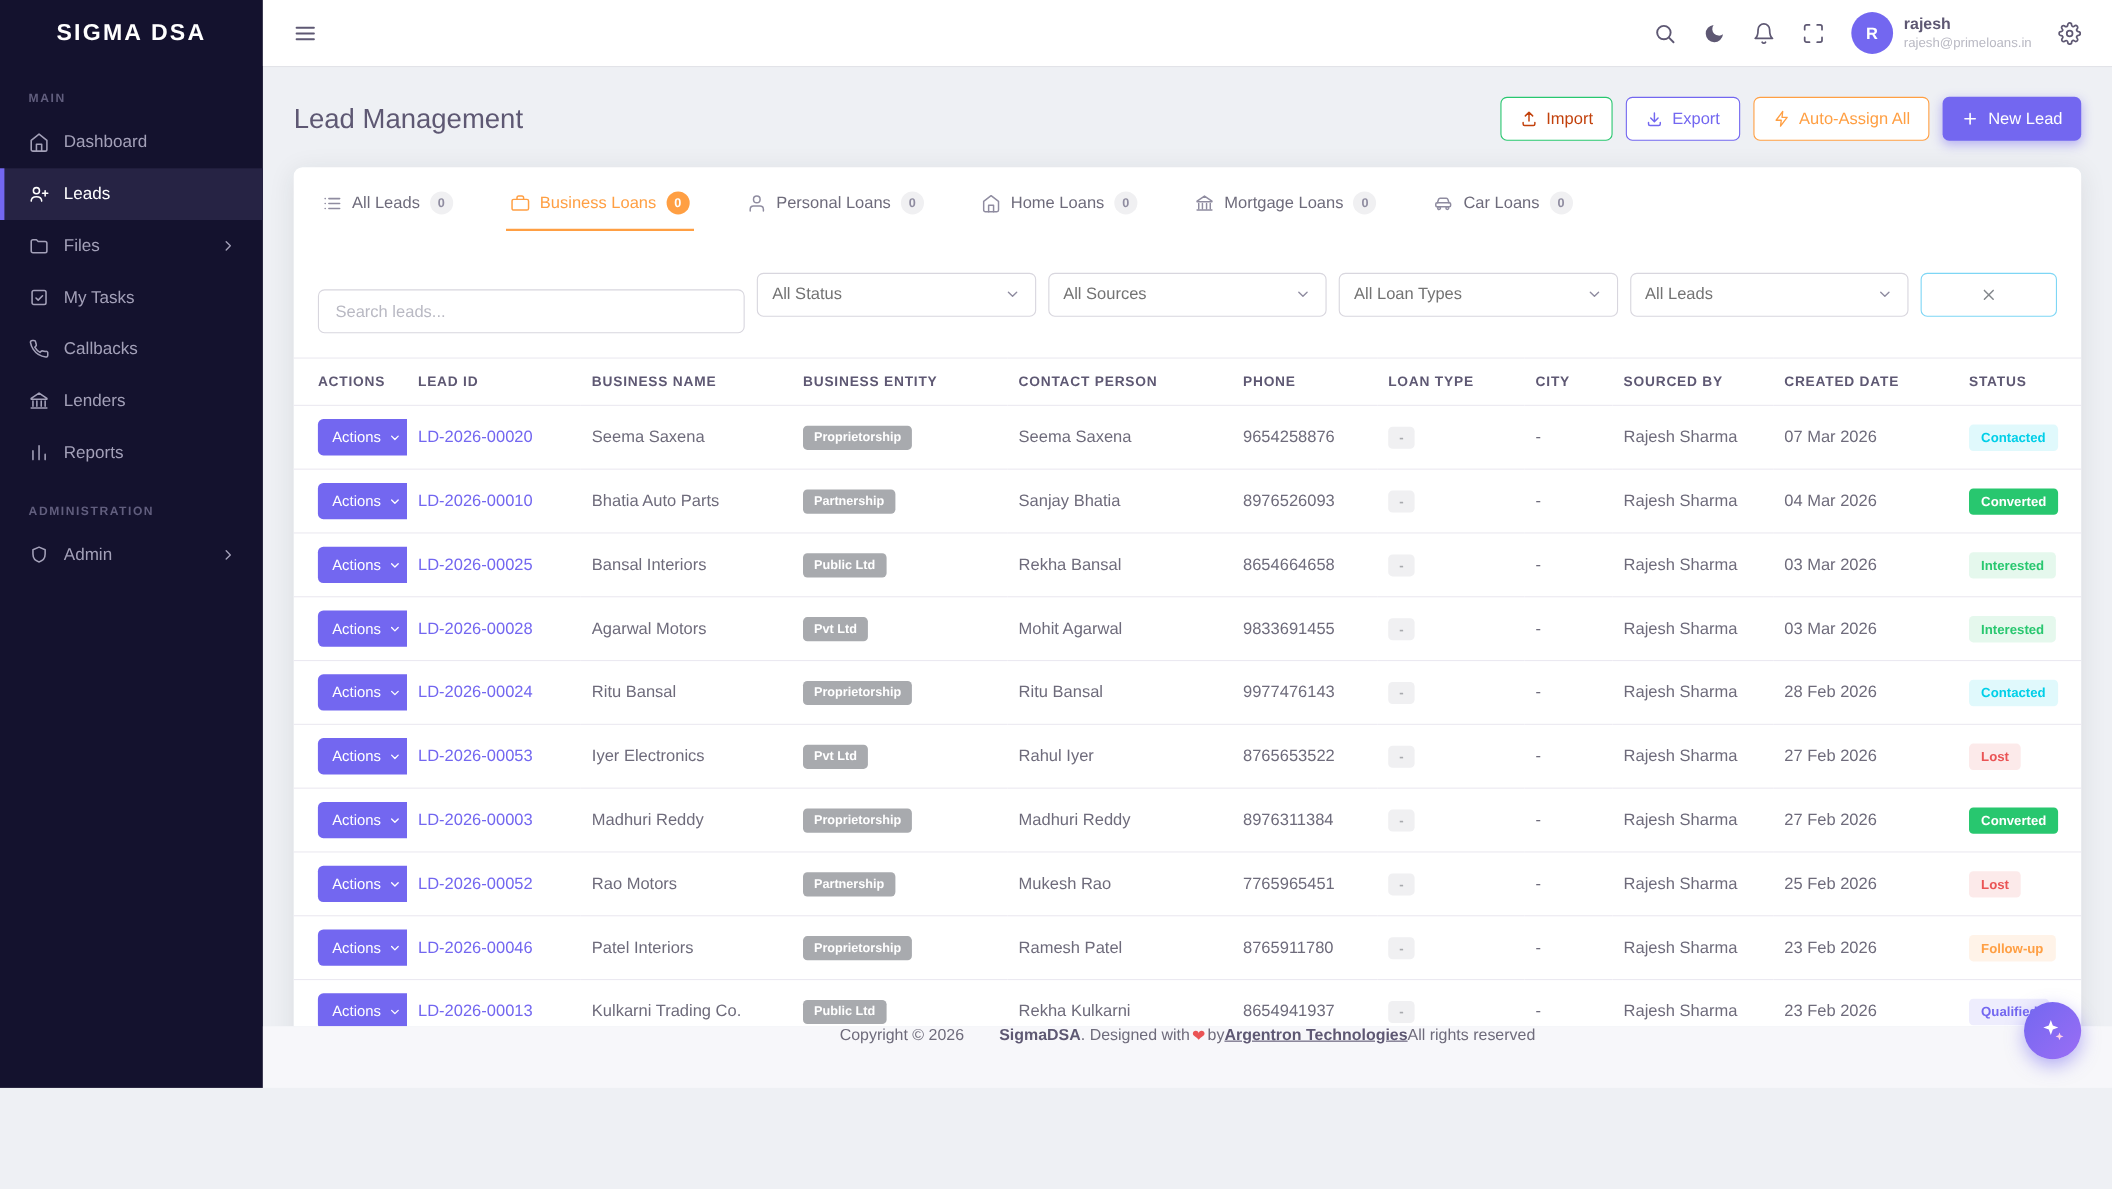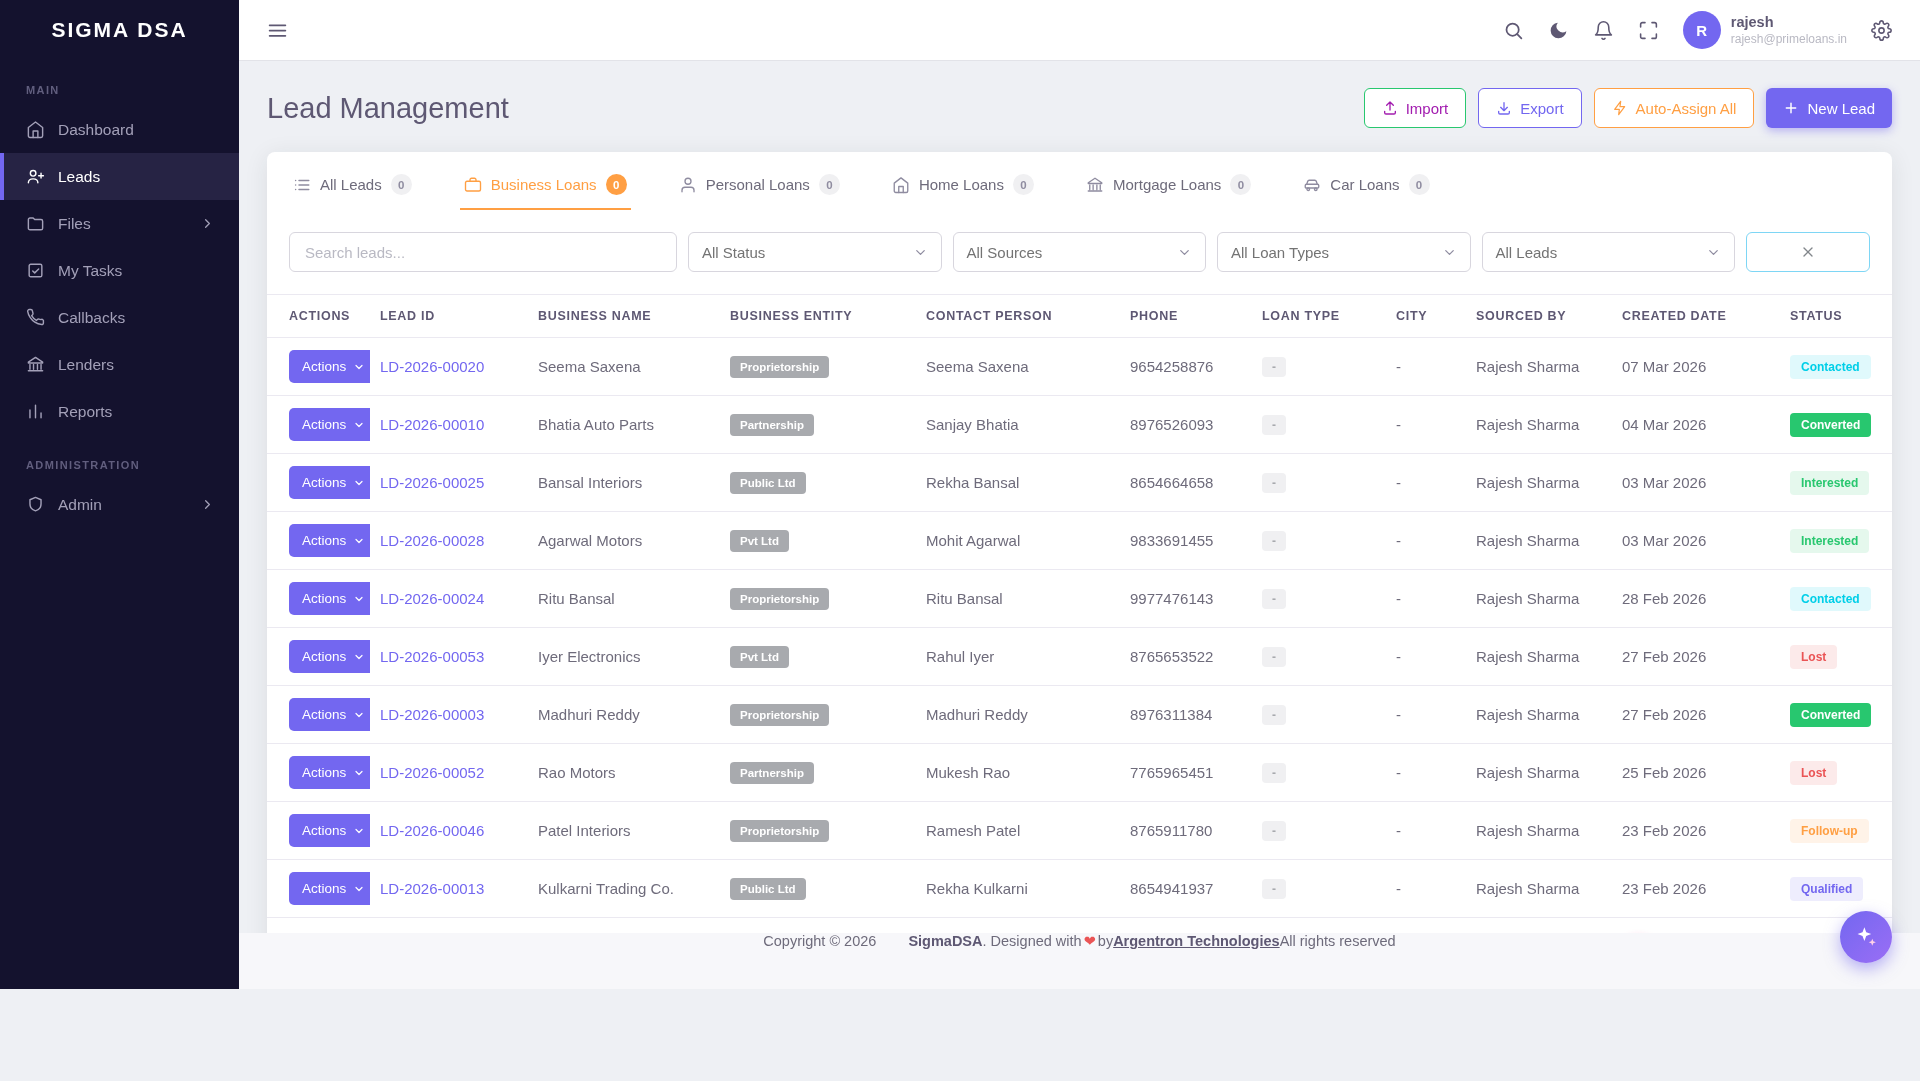--- a/index.html
+++ b/index.html
@@ -23,41 +23,41 @@
   .topbar .icon-btn svg { width:21px; height:21px; }
   .topbar-right { margin-left:auto; display:flex; align-items:center; gap:24px; }
   .user-chip { display:flex; align-items:center; gap:10px; cursor:pointer; }
   .avatar { width:38px; height:38px; border-radius:50%; background:#7367f0; color:#fff; font-weight:700; font-size:15px; display:flex; align-items:center; justify-content:center; }
   .user-meta { display:flex; flex-direction:column; line-height:1.25; }
   .user-name { font-size:14.5px; font-weight:700; color:#5e5873; }
   .user-email { font-size:12px; color:#b9b9c3; }
 
   .content { flex:1; padding:28px 28px 0; overflow:hidden; }
   .page-head { display:flex; align-items:center; justify-content:space-between; }
-  .page-title { font-size:29px; font-weight:500; color:#5e5873; }
+  .page-title { font-size:25px; font-weight:500; color:#5e5873; }
   .head-actions { display:flex; gap:12px; }
   .btn { display:inline-flex; align-items:center; gap:8px; height:40px; padding:0 17px; border-radius:6px; font-size:15px; font-weight:500; cursor:pointer; background:#fff; border:1px solid transparent; font-family:inherit; }
   .btn svg { width:16px; height:16px; }
-  .btn-success { border-color:#28c76f; color:#a21caf; }
+  .btn-success { border-color:#28c76f; color:#c2410c; }
   .btn-primary-o { border-color:#7367f0; color:#7367f0; }
   .btn-warning { border-color:#ff9f43; color:#ff9f43; }
   .btn-solid { background:#7367f0; color:#fff; border:none; box-shadow:0 3px 10px rgba(115,103,240,.45); }
 
   
   .card { background:#fff; border-radius:8px; margin-top:24px; box-shadow:0 4px 24px rgba(34,41,47,.09); }
   .tabs { display:flex; gap:44px; padding:4px 22px 0; }
   .tab { display:flex; align-items:center; gap:9px; padding:18px 4px 15px; font-size:15px; font-weight:500; color:#6e6b7b; cursor:pointer; }
   .tab svg { width:18px; height:18px; color:#8f8ca0; }
   .tab-count { min-width:21px; height:21px; padding:0 6px; border-radius:11px; background:#f0f0f2; color:#8f8ca0; font-size:11.5px; font-weight:700; display:inline-flex; align-items:center; justify-content:center; }
   .tab.active { color:#ff9f43; box-shadow:inset 0 -2px 0 #ff9f43; }
   .tab.active svg { color:#ff9f43; }
   .tab.active .tab-count { background:#ff9f43; color:#fff; }
 
   .filters { display:flex; gap:11px; padding:22px; align-items:center; }
-  .search-input { flex:0 0 388px; height:40px; border:1px solid #d8d6de; border-radius:6px; padding:0 15px; font-size:15px; color:#1d4ed8; font-family:inherit; outline:none; }
+  .search-input { flex:0 0 388px; height:40px; border:1px solid #d8d6de; border-radius:6px; padding:0 15px; font-size:15px; color:#1d4ed8; font-family:inherit; outline:none;margin-top:31px; }
   .search-input::placeholder { color:#b9b9c3; }
   .select { flex:1 1 0; height:40px; border:1px solid #d8d6de; border-radius:6px; display:flex; align-items:center; padding:0 13px; color:#737373; cursor:pointer; background:#fff; }
   .select svg { width:15px; height:15px; margin-left:auto; color:#8f8ca0; }
   .clear-btn { flex:0 0 124px; height:40px; border:1px solid #7ed6f5; border-radius:6px; background:#fff; display:flex; align-items:center; justify-content:center; cursor:pointer; color:#82868b; }
   .clear-btn svg { width:16px; height:16px; }
 
   table { width:100%; border-collapse:collapse; table-layout:fixed; }
   thead th { text-align:left; padding:14px 10px; font-size:12.5px; font-weight:700; letter-spacing:.7px; text-transform:uppercase; color:#5e5873; border-top:1px solid #ebe9f1; border-bottom:1px solid #ebe9f1; white-space:nowrap; overflow:hidden; }
   thead th:first-child, tbody td:first-child { padding-left:22px; }
   tbody td { padding:12px 10px; font-size:15px; color:#6e6b7b; border-bottom:1px solid #ebe9f1; white-space:nowrap; overflow:hidden; }

